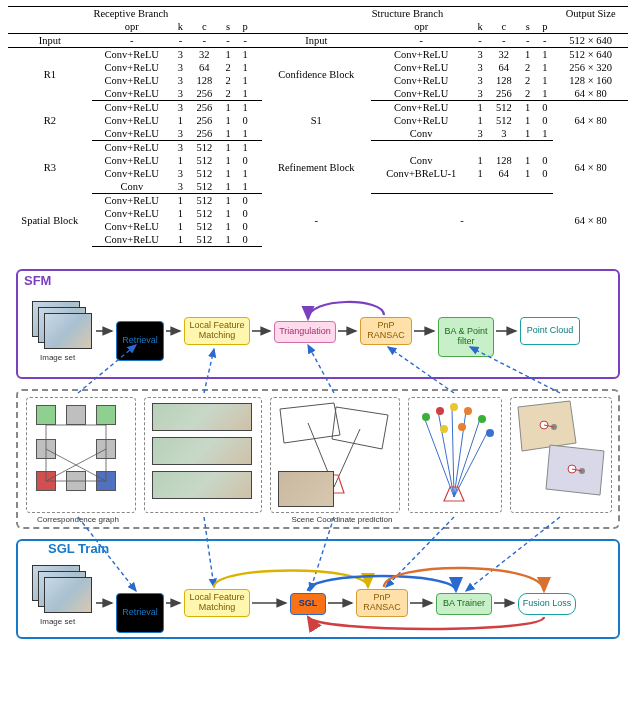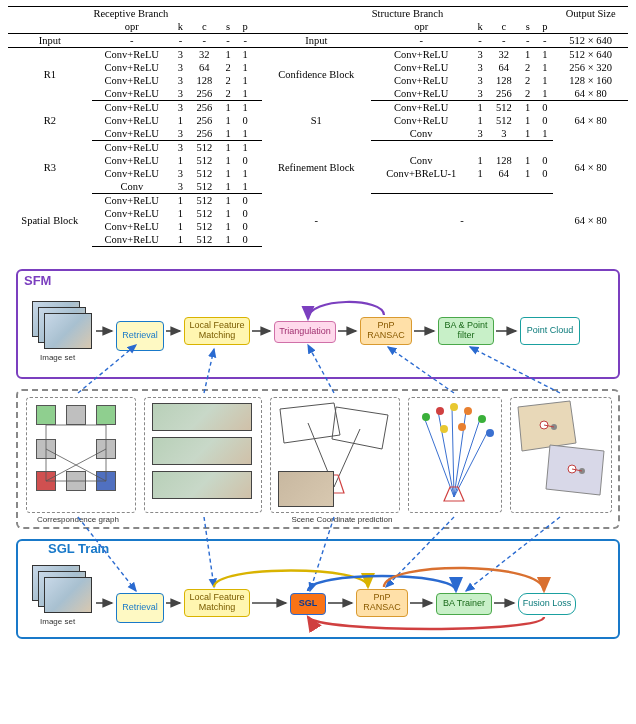--- a/index.html
+++ b/index.html
@@ -25,25 +25,25 @@
   .panel-mid { left: 8px; top: 124px; width: 604px; height: 140px; border: 2px dashed #888; }
   .panel-sgl { left: 8px; top: 274px; width: 604px; height: 100px; border-color: #1979c9; }
   .panel-sgl { border-width: 2px; }
   
   .panel-title { position: absolute; font-weight: bold; font-size: 13px; }
   .title-sfm { left: 16px; top: 8px; color: #7b3fbf; text-align: right; }
   .title-sgl { left: 16px; top: 276px; color: #1979c9; margin-left: 24px; }
   
   .box { position: absolute; border: 1.5px solid; border-radius: 4px; font-size: 9px; display: flex; align-items: center; justify-content: center; text-align: center; line-height: 1.1; padding: 2px; }
   
-  .retrieval { background: #fef9c3; border-color: #1979c9; color: #1979c9; width: 48px; height: 30px; }
+  .retrieval { background: #000000; border-color: #1979c9; color: #1979c9; width: 48px; height: 40px; }
   .lfm { background: #fff6b0; border-color: #d9b300; color: #7a5c00; width: 66px; height: 28px; }
   .tri { background: #ffd9ec; border-color: #d070a8; color: #a03070; width: 62px; height: 22px; }
   .pnp { background: #ffe0a8; border-color: #d99a30; color: #8a5a00; width: 52px; height: 28px; }
-  .ba-top { background: #c8f0c8; border-color: #4aa84a; color: #1a6a1a; width: 56px; height: 28px; }
+  .ba-top { background: #c8f0c8; border-color: #4aa84a; color: #1a6a1a; width: 56px; height: 40px; }
   .pc { background: #fff; border-color: #1aa0a0; color: #0a7a7a; width: 60px; height: 28px; }
   .sgl-box { background: #f97316; border-color: #2a6ad0; color: #0a3a90; width: 36px; height: 22px; font-weight: bold; }
   .ba-trainer { background: #c8f0c8; border-color: #4aa84a; color: #1a6a1a; width: 56px; height: 22px; }
   .fusion { background: #fff; border-color: #1aa0a0; color: #0a7a7a; width: 58px; height: 22px; border-radius: 9px; }
   
   .imgset { position: absolute; width: 62px; height: 50px; }
   .imgset .stack { position: absolute; width: 48px; height: 36px; border: 1px solid #333; background: linear-gradient(135deg,#c8d8e8 0%,#a8c0d0 50%,#d8c8b0 100%); }
   .imgset .s1 { left: 0; top: 0; }
   .imgset .s2 { left: 6px; top: 6px; }
   .imgset .s3 { left: 12px; top: 12px; }

